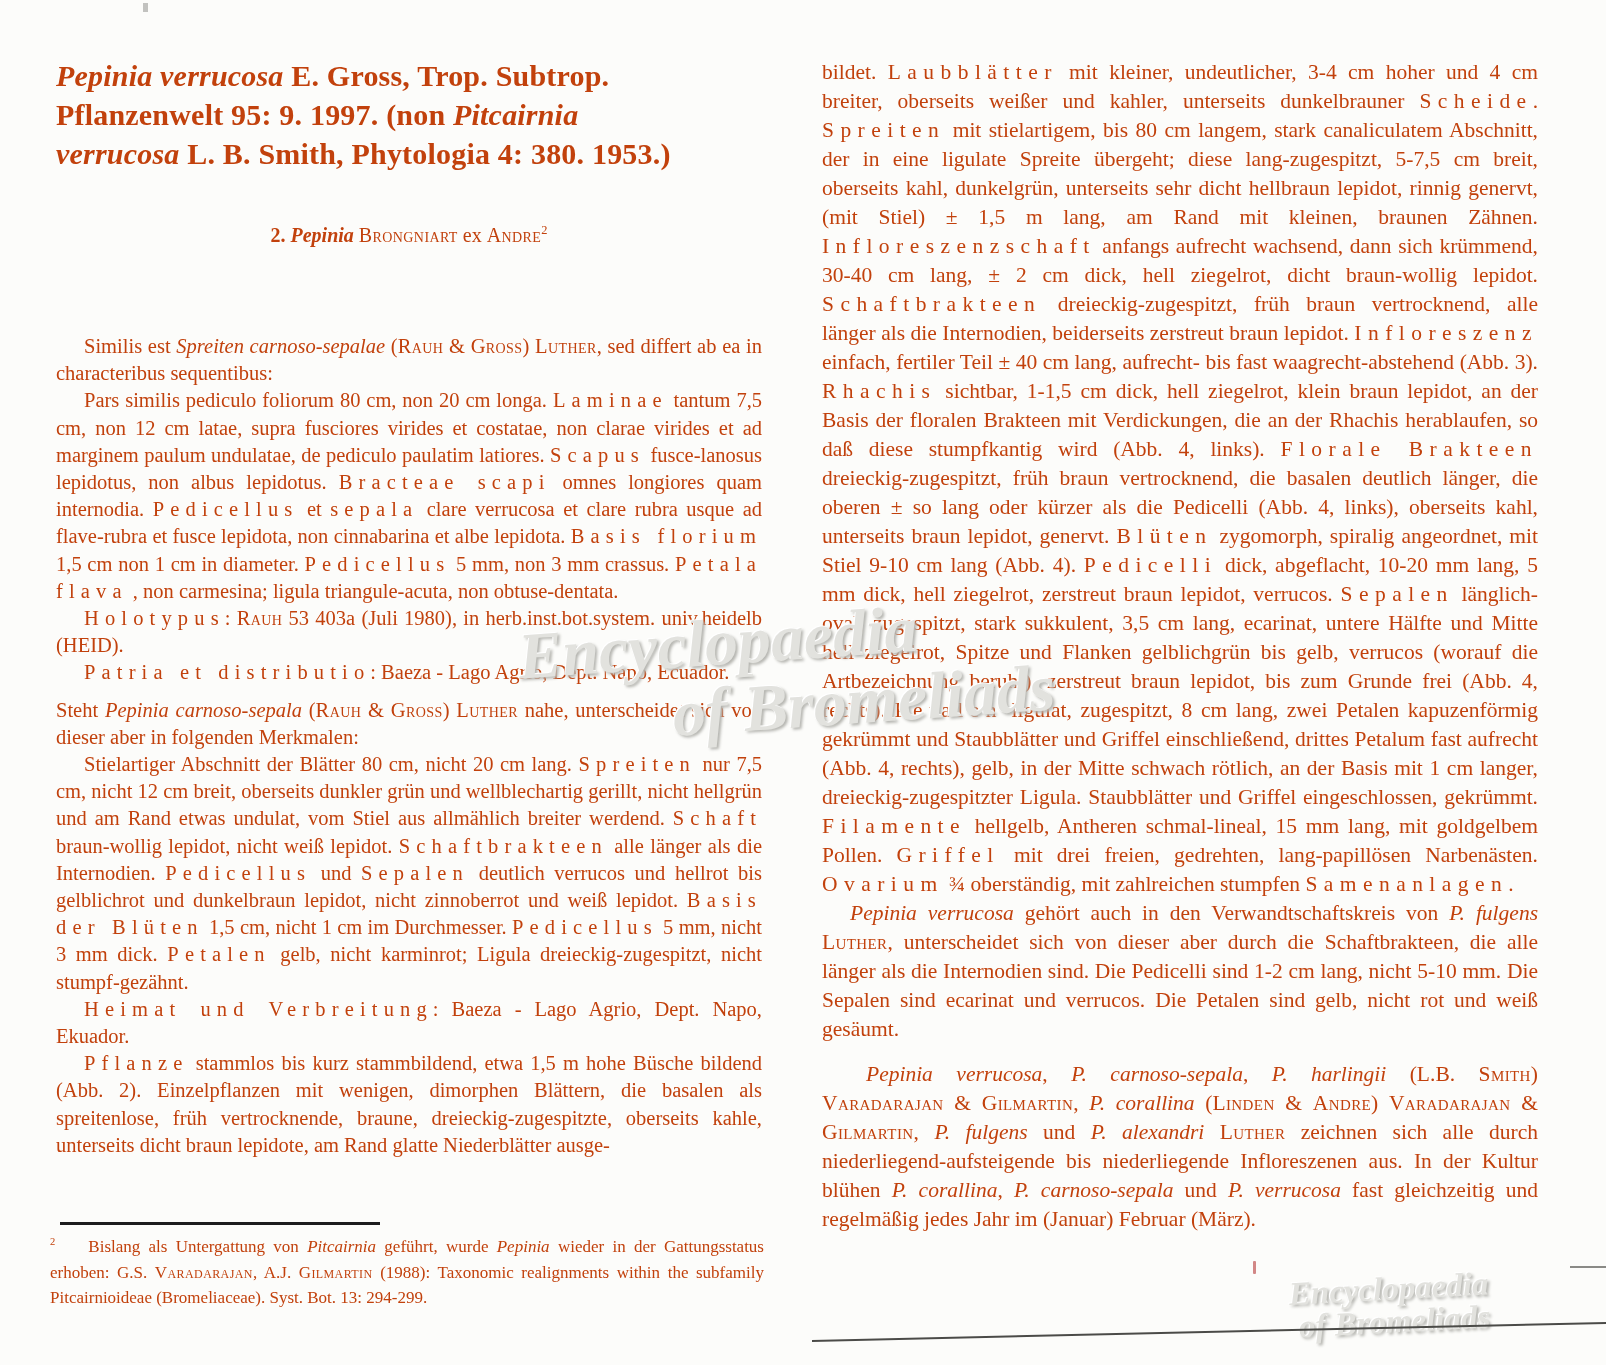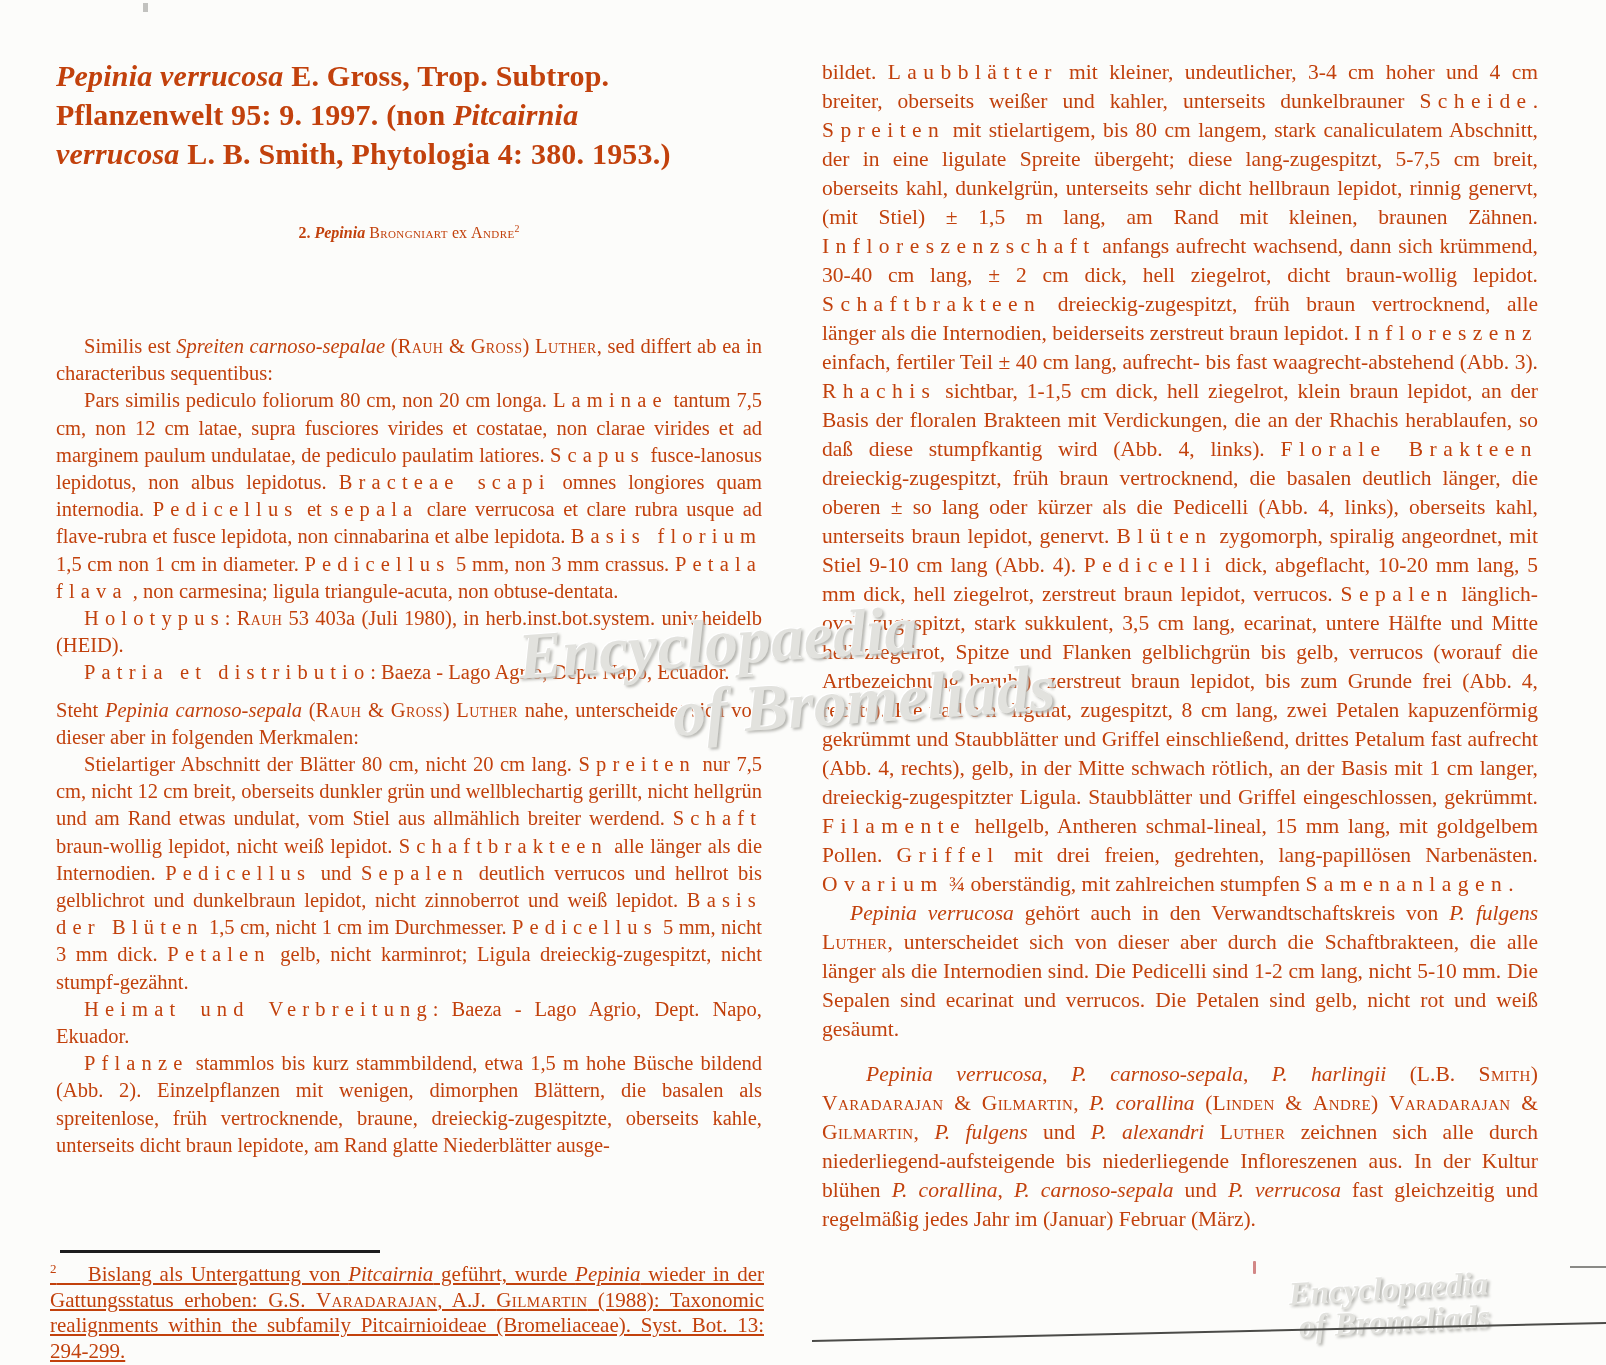--- a/index.html
+++ b/index.html
@@ -6,25 +6,25 @@
   body{
     width:1606px;height:1365px;position:relative;overflow:hidden;
     background:#e8e8e6;
     font-family:"Liberation Serif","DejaVu Serif",serif;
   }
   .page{position:absolute;left:0;top:0;width:1606px;height:1365px;background:#fcfcfa;}
   
   .tblock{position:absolute;color:#c2410c;}
   .title{left:56px;top:56px;width:712px;font-size:30px;line-height:39px;font-weight:700;letter-spacing:.2px;}
   .title .tline{white-space:nowrap;}
-  .genus-heading{left:56px;top:224px;width:706px;text-align:center;font-size:16px;}
+  .genus-heading{left:56px;top:224px;width:706px;text-align:center;font-size:20px;}
   .species-heading{left:62px;top:284px;width:706px;font-size:21.5px;}
   .body-left{left:56px;top:333px;width:706px;font-size:20.5px;line-height:27.2px;text-align:justify;}
   .body-right{left:822px;top:58px;width:716px;font-size:21.5px;line-height:29px;text-align:justify;}
-  .footnote{left:50px;top:1250px;width:714px;font-size:21px;line-height:25.5px;text-align:justify;text-decoration:underline;}
+  .footnote{left:50px;top:1222px;width:714px;font-size:17px;line-height:25.5px;text-align:justify;}
   .fn-rule{width:320px;border:none;border-top:3px solid #1d1d1d;margin:0 0 9px 10px;}
   .para{margin:0;}
   .para.ind{text-indent:28px;}
   .para.ind2{text-indent:44px;}
   .para.gap{margin-top:10px;}
   .para.gap2{margin-top:16px;}
   
   .r-i{font-style:italic;}
   .r-b{font-weight:700;}
   .r-bi{font-weight:700;font-style:italic;}

